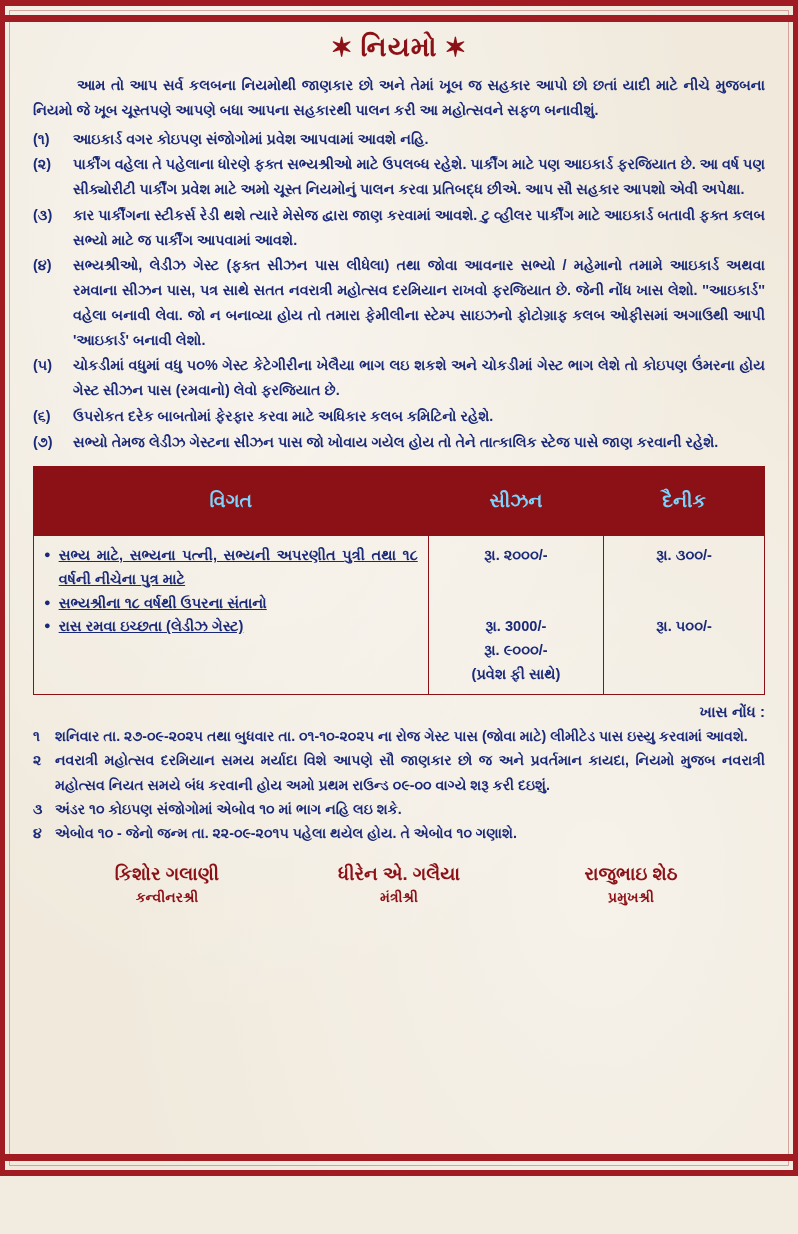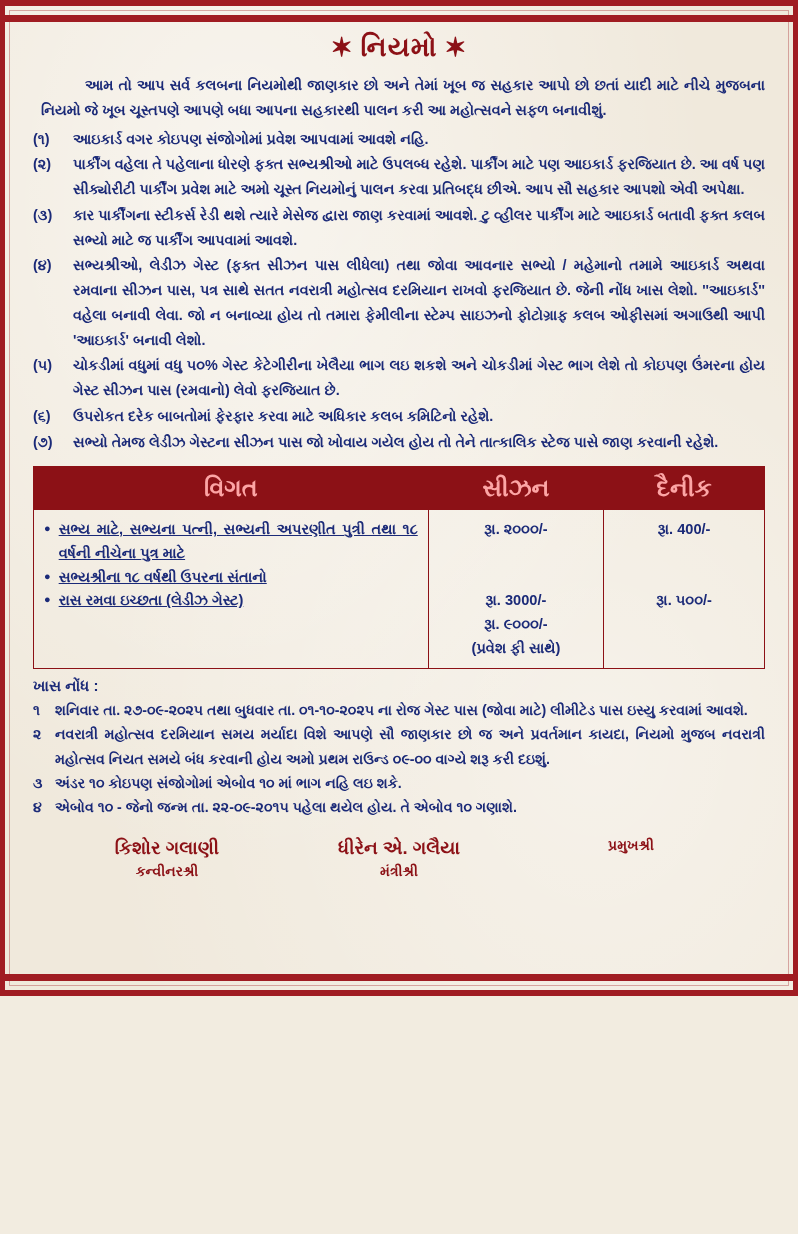--- a/index.html
+++ b/index.html
@@ -10,21 +10,21 @@
     width: 798px;
     height: 1234px;
     background: #f2ece0;
     font-family: "Liberation Sans", sans-serif;
     color: #1a2a6c;
     overflow: hidden;
   }
   .page {
     position: relative;
     width: 798px;
-    height: 996px;
+    height: 1176px;
     box-sizing: border-box;
     background:
       radial-gradient(ellipse at 30% 20%, rgba(255,255,255,0.55), rgba(255,255,255,0) 60%),
       radial-gradient(ellipse at 75% 75%, rgba(255,255,255,0.4), rgba(255,255,255,0) 60%),
       #f0e9dc;
     border: 5px solid #a01c22;
     border-top-width: 6px;
     border-bottom-width: 6px;
   }
   .page::before {
@@ -59,21 +59,21 @@
     letter-spacing: 1px;
     margin: 6px 0 10px 0;
   }
   .para {
     color: #1b2a78;
     font-size: 14.4px;
     line-height: 1.72;
     font-weight: bold;
     text-align: justify;
     text-indent: 44px;
-    margin: 0 0 4px 8px;
+    margin: 0 0 4px 0;
   }
   .rule-list {
     margin: 0;
     padding: 0;
     list-style: none;
   }
   .rule {
     display: flex;
     align-items: flex-start;
     font-size: 14.4px;
@@ -93,24 +93,24 @@
     text-align: justify;
   }
   table.fees {
     width: 100%;
     border-collapse: collapse;
     margin: 12px 0 8px 0;
     table-layout: fixed;
   }
   table.fees th {
     background: #8c1116;
-    color: #fca5a5;
-    font-size: 24px;
-    font-weight: bold;
-    padding: 7px 4px;
+    color: #7dd3fc;
+    font-size: 19px;
+    font-weight: bold;
+    padding: 23px 4px;
     border: 1px solid #8c1116;
     text-align: center;
   }
   table.fees td {
     border: 1px solid #8c1116;
     color: #1b2a78;
     font-weight: bold;
     font-size: 14.6px;
     vertical-align: top;
     padding: 8px 10px;
@@ -134,20 +134,21 @@
     text-align: justify;
     text-decoration: underline;
   }
   .amt-line { line-height: 1.62; }
   .amt-spacer { visibility: hidden; }
   .notes-title {
     font-size: 15px;
     font-weight: bold;
     color: #1b2a78;
     margin: 4px 0 3px 0;
+    text-align: right;
   }
   .note {
     display: flex;
     align-items: flex-start;
     font-size: 14.2px;
     line-height: 1.7;
     font-weight: bold;
     color: #1b2a78;
   }
   .note .num {
@@ -264,21 +265,21 @@
           </td>
           <td class="amt">
             <div class="amt-line">રૂા. ૨૦૦૦/-</div>
             <div class="amt-line amt-spacer">&nbsp;</div>
             <div class="amt-line amt-spacer">&nbsp;</div>
             <div class="amt-line">રૂા. 3000/-</div>
             <div class="amt-line">રૂા. ૯૦૦૦/-</div>
             <div class="amt-line">(પ્રવેશ ફી સાથે)</div>
           </td>
           <td class="amt">
-            <div class="amt-line">રૂા. 400/-</div>
+            <div class="amt-line">રૂા. ૩૦૦/-</div>
             <div class="amt-line amt-spacer">&nbsp;</div>
             <div class="amt-line amt-spacer">&nbsp;</div>
             <div class="amt-line">રૂા. ૫૦૦/-</div>
           </td>
         </tr>
       </tbody>
     </table>
 
     <div class="notes-title">ખાસ નોંધ :</div>
 
@@ -304,18 +305,19 @@
     <div class="signs">
       <div class="sign">
         <div class="name">કિશોર ગલાણી</div>
         <div class="role">કન્વીનરશ્રી</div>
       </div>
       <div class="sign">
         <div class="name">ધીરેન એ. ગલૈયા</div>
         <div class="role">મંત્રીશ્રી</div>
       </div>
       <div class="sign">
+        <div class="name">રાજુભાઇ શેઠ</div>
         <div class="role">પ્રમુખશ્રી</div>
       </div>
     </div>
 
   </div>
 </div>
 
 </body></html>

